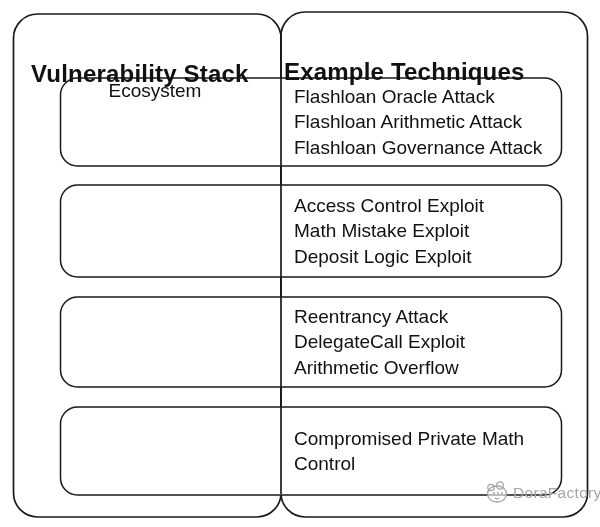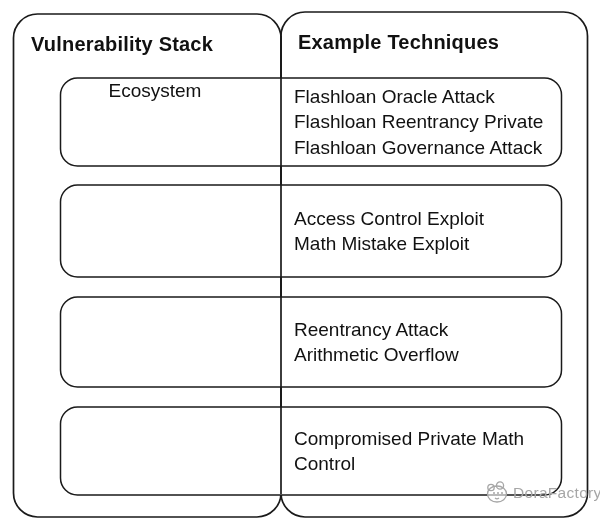--- a/index.html
+++ b/index.html
@@ -16,27 +16,28 @@
     color: #111111;
     overflow: hidden;
   }
   .outline-svg {
     position: absolute;
     top: 0;
     left: 0;
   }
   .col-header {
     position: absolute;
-    font-size: 20px;
+    font-size: 24px;
     font-weight: bold;
     letter-spacing: 0.2px;
     white-space: nowrap;
+    margin-top: 27px;
   }
   .header-left  { left: 31px;  top: 33px; }
-  .header-right { left: 298px; top: 31px; text-align: center; }
+  .header-right { left: 284px; top: 31px; text-align: center; }
   .category-cell {
     position: absolute;
     left: 60px;
     width: 190px;
     display: flex;
     align-items: flex-start;
     justify-content: center;
   }
   .category-cell .cat-label {
     display: block;
@@ -100,31 +101,33 @@
   </svg>
 
   <div class="col-header header-left">Vulnerability Stack</div>
   <div class="col-header header-right">Example Techniques</div>
 
   <div class="category-cell row-1">
     <span class="cat-label">Ecosystem</span>
   </div>
   <div class="tech-cell row-1">
     <div class="tech-line">Flashloan Oracle Attack</div>
-    <div class="tech-line">Flashloan Reentrancy Private</div>
+    <div class="tech-line">Flashloan Arithmetic Attack</div>
     <div class="tech-line">Flashloan Governance Attack</div>
   </div>
 
   <div class="tech-cell row-2">
     <div class="tech-line">Access Control Exploit</div>
     <div class="tech-line">Math Mistake Exploit</div>
+    <div class="tech-line">Deposit Logic Exploit</div>
   </div>
 
   <div class="tech-cell row-3">
     <div class="tech-line">Reentrancy Attack</div>
+    <div class="tech-line">DelegateCall Exploit</div>
     <div class="tech-line">Arithmetic Overflow</div>
   </div>
 
   <div class="tech-cell row-4">
     <div class="tech-line">Compromised Private Math</div>
     <div class="tech-line">Control</div>
   </div>
 
   <div class="watermark">
     <svg width="27" height="27" viewBox="0 0 27 27">

